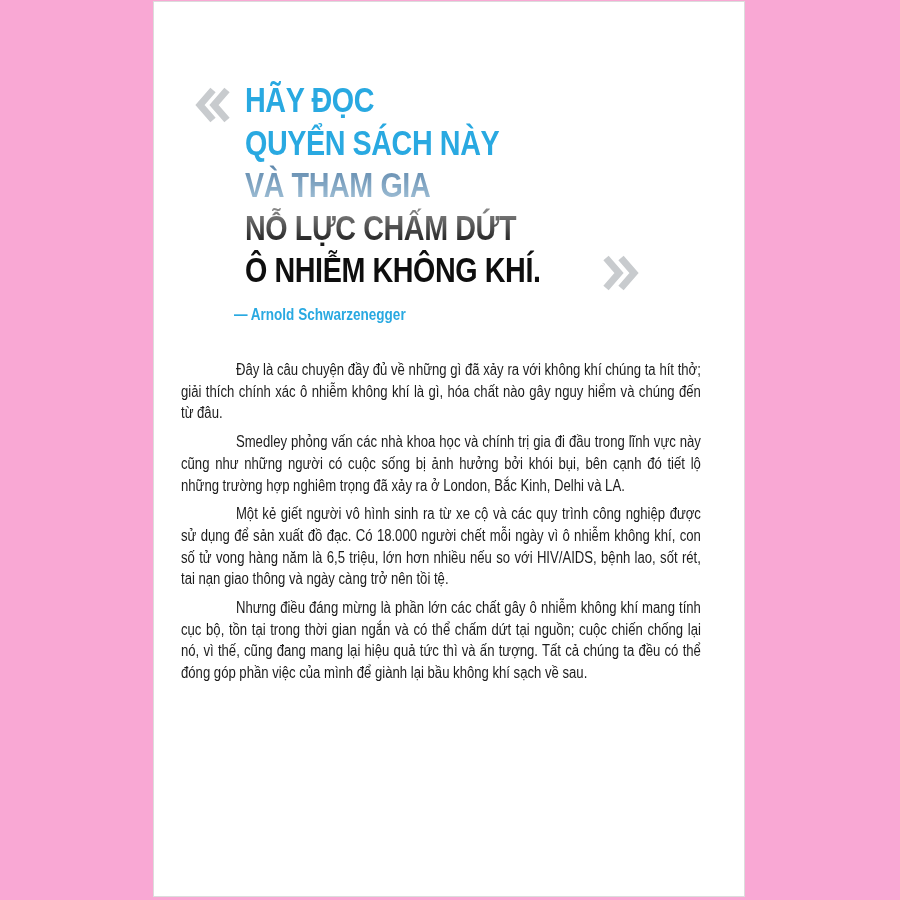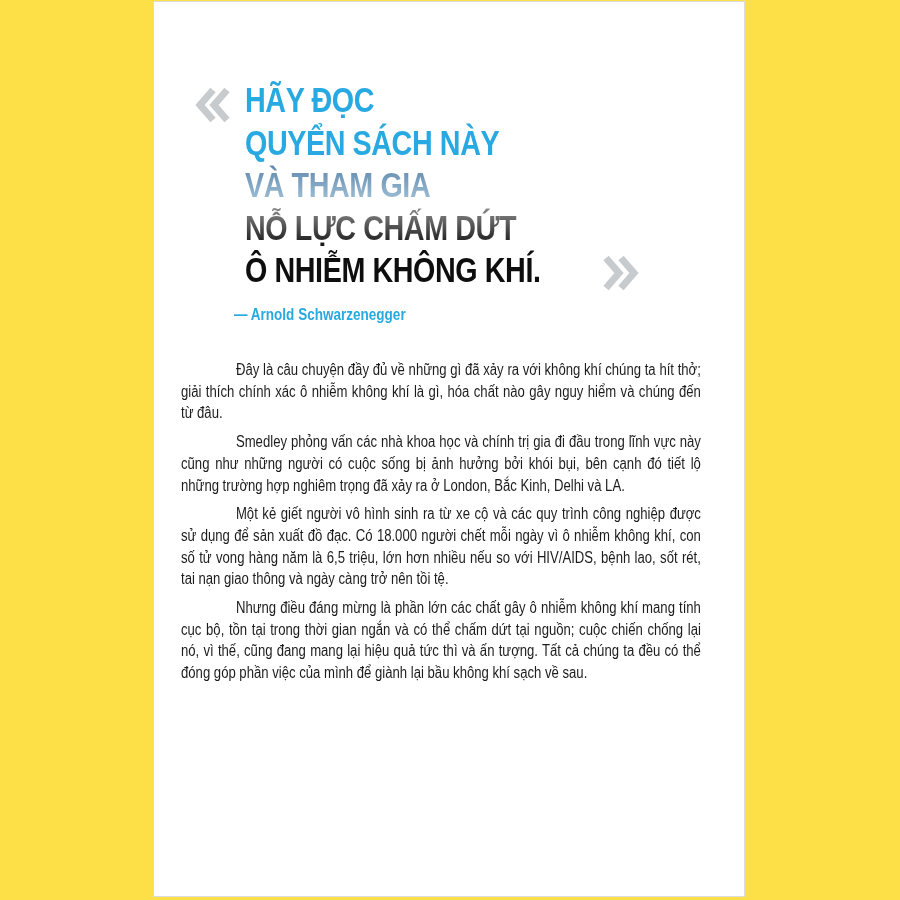--- a/index.html
+++ b/index.html
@@ -1,19 +1,19 @@
 <!DOCTYPE html>
 <html><head>
 <meta charset="utf-8">
 <style>
   * { margin:0; padding:0; box-sizing:border-box; }
   html,body { width:900px; height:900px; background:#ffffff; overflow:hidden; }
   body { font-family:"Liberation Sans","DejaVu Sans",sans-serif; position:relative; }
 
-  .canvas { position:absolute; left:0; top:0; width:900px; height:900px; background:#fde047; }
+  .canvas { position:absolute; left:0; top:0; width:900px; height:900px; background:#f9a8d4; }
 
   .card {
     position:absolute; left:153px; top:1px; width:592px; height:896px;
     background:#ffffff; border:1px solid #dcdcdc;
   }
 
   
   .quote {
     position:absolute; left:91px; top:77px;
     transform:scaleX(0.82); transform-origin:left top;

